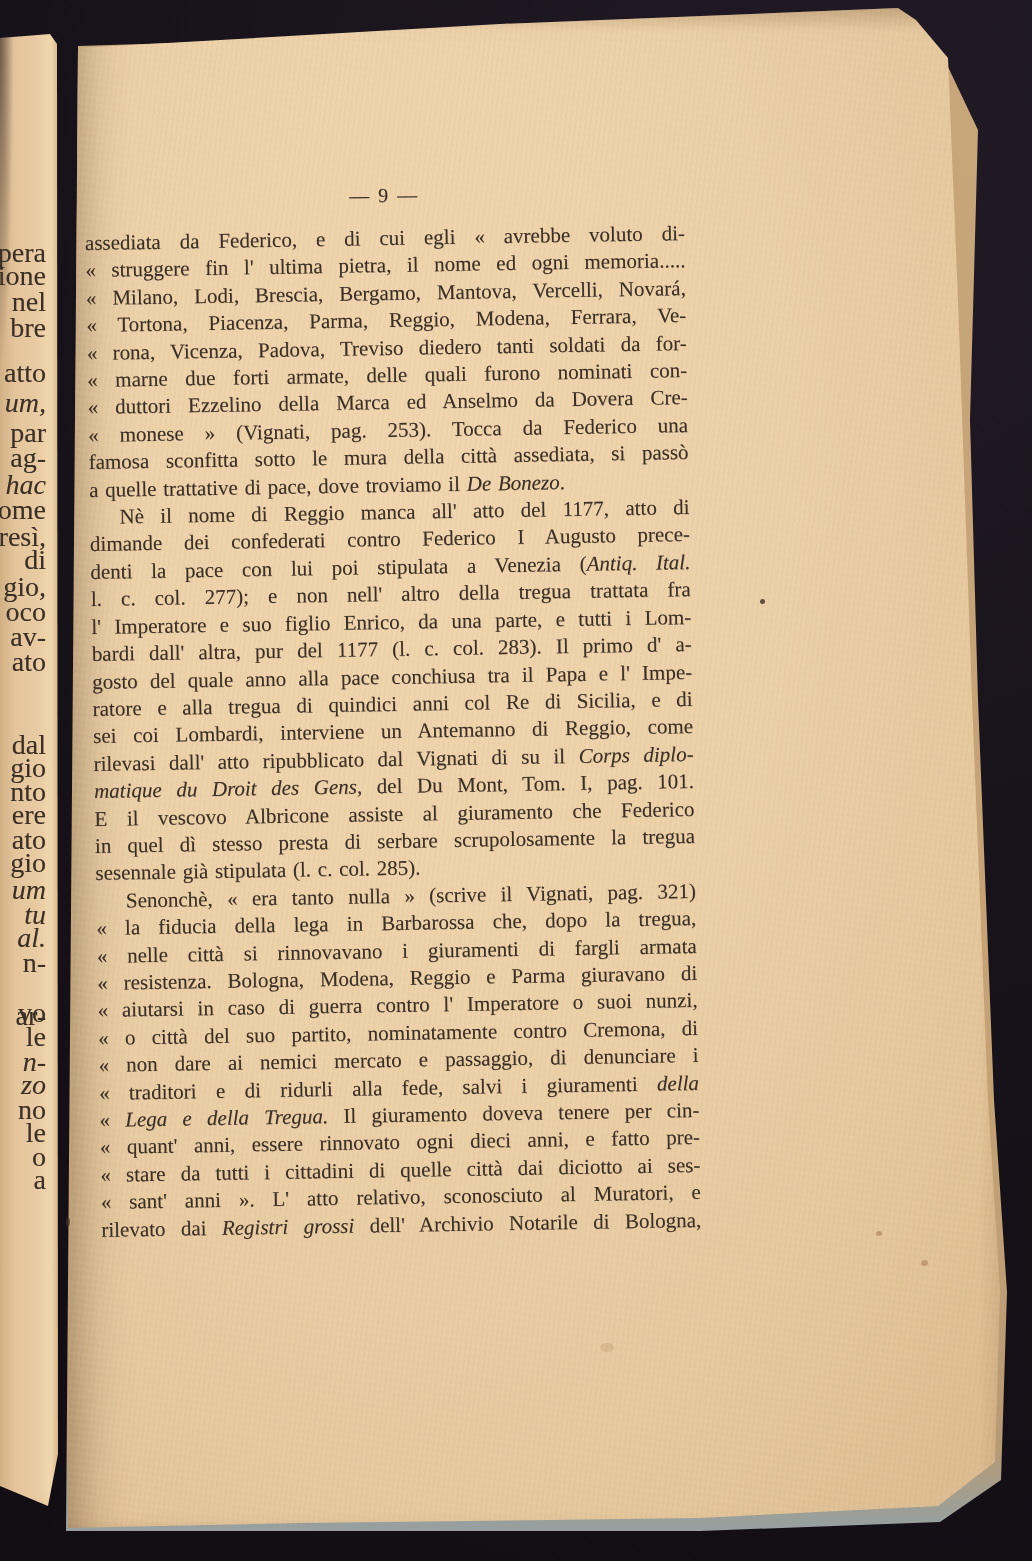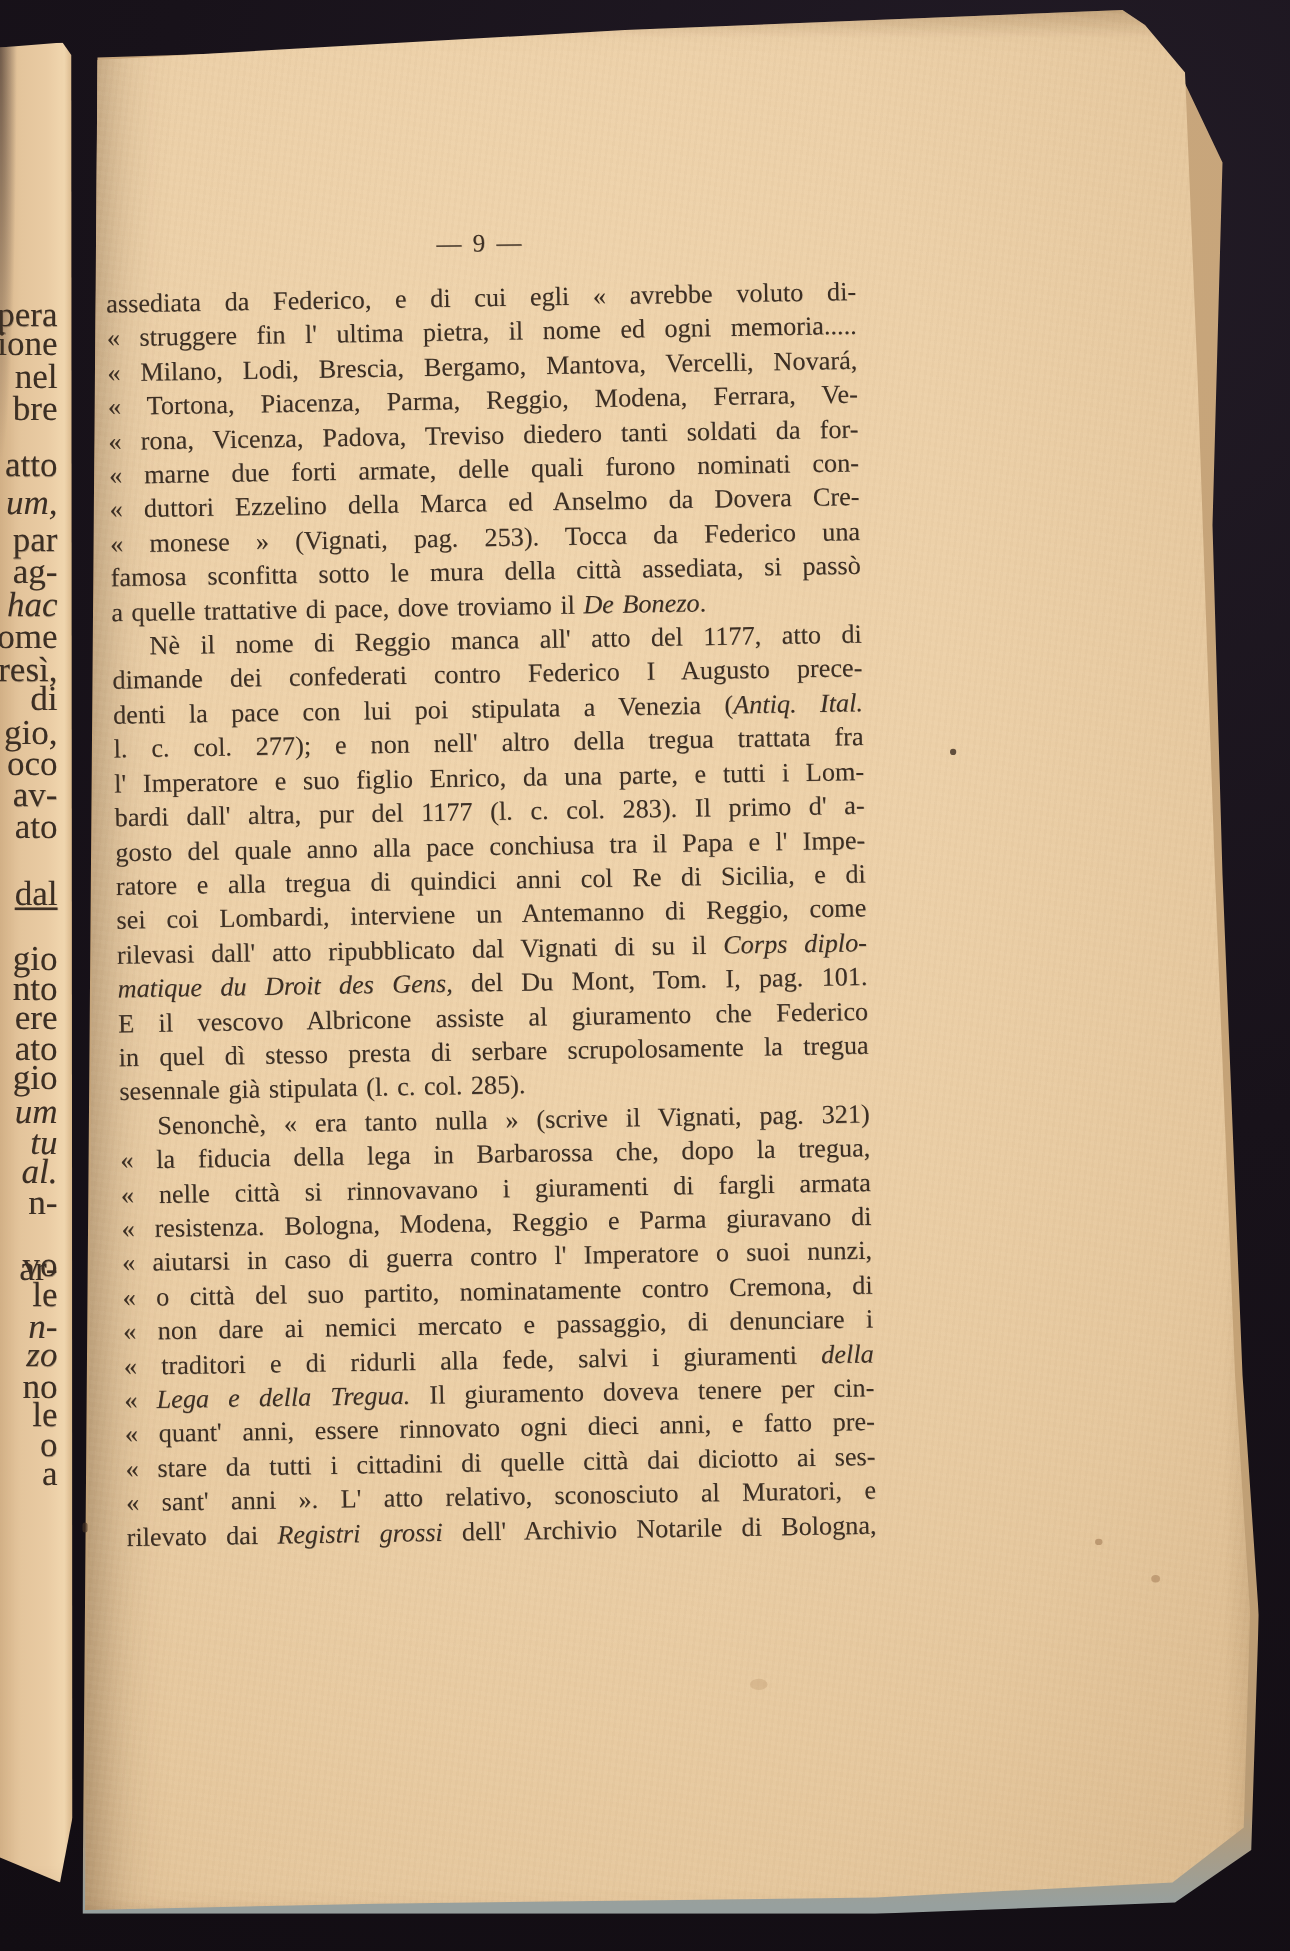--- a/index.html
+++ b/index.html
@@ -152,21 +152,21 @@
         <div class="frag" style="top: 385px;">par</div>
         <div class="frag" style="top: 410px;">ag-</div>
         <div class="frag it" style="top: 437px;">hac</div>
         <div class="frag" style="top: 462px;">ome</div>
         <div class="frag" style="top: 489px;">resì,</div>
         <div class="frag" style="top: 512px;">di</div>
         <div class="frag" style="top: 539px;">gio,</div>
         <div class="frag" style="top: 564px;">oco</div>
         <div class="frag" style="top: 589px;">av-</div>
         <div class="frag" style="top: 614px;">ato</div>
-        <div class="frag" style="top: 668px; text-decoration: underline;">dal</div>
+        <div class="frag" style="top: 697px;">dal</div>
         <div class="frag" style="top: 720px;">gio</div>
         <div class="frag" style="top: 744px;">nto</div>
         <div class="frag" style="top: 767px;">ere</div>
         <div class="frag" style="top: 792px;">ato</div>
         <div class="frag" style="top: 815px;">gio</div>
         <div class="frag it" style="top: 842px;">um</div>
         <div class="frag it" style="top: 867px; text-align: center;">tu</div>
         <div class="frag it" style="top: 890px;">al.</div>
         <div class="frag" style="top: 915px;">n-</div>
         <div class="frag" style="top: 940px; margin-top: 28px;">ar-</div>

